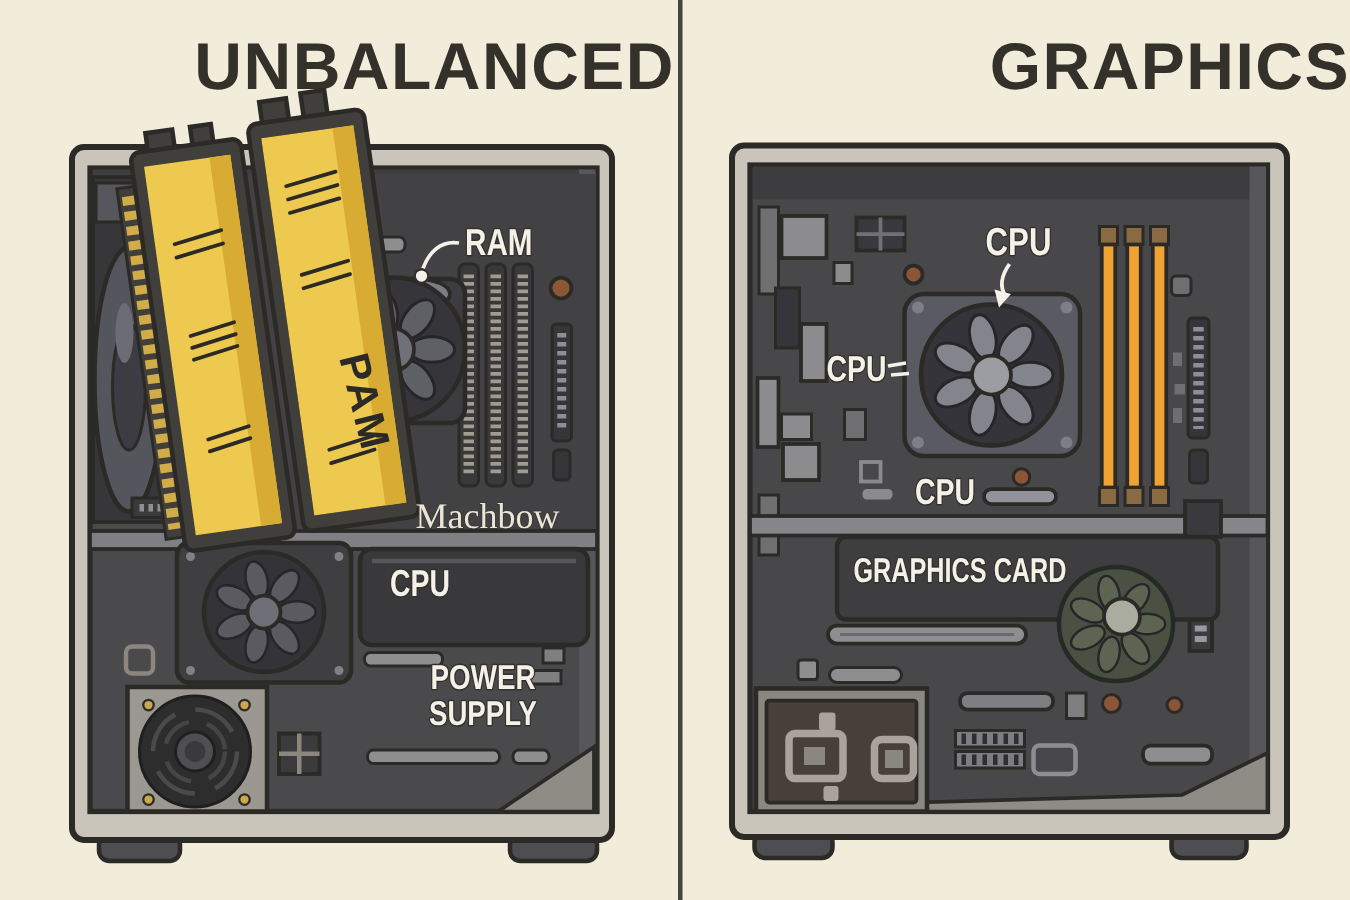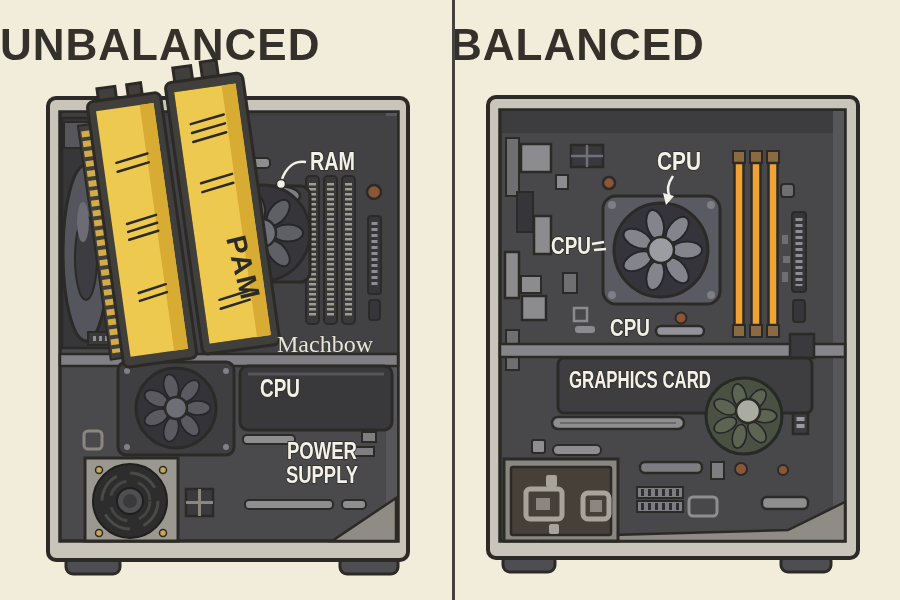--- a/index.html
+++ b/index.html
@@ -1,37 +1,37 @@
 <!DOCTYPE html>
 <html><head>
 <meta charset="utf-8">
 <style>
   html,body{margin:0;padding:0;}
   body{width:900px;height:600px;overflow:hidden;background:#f2ecdb;position:relative;
        font-family:"Liberation Sans",sans-serif;}
-  .panel-title{position:absolute;top:20px;width:450px;text-align:left;
+  .panel-title{position:absolute;top:20px;width:450px;text-align:right;
        font-family:"Liberation Sans",sans-serif;font-weight:bold;font-size:44px;
        letter-spacing:1px;color:#34312b;}
   #title-left{left:0;}
   #title-right{left:450px;}
   #divider{position:absolute;left:452px;top:0;width:3px;height:600px;background:#45433d;}
   svg{position:absolute;top:0;}
   #svg-left{left:0;}
   #svg-right{left:450px;}
   .lbl{font-family:"Liberation Sans",sans-serif;font-weight:bold;fill:#f4f1e8;
        paint-order:stroke;stroke:#33312c;stroke-width:2px;stroke-linejoin:round;}
   .lbl-serif{font-family:"Liberation Serif",serif;fill:#e9e5d8;
        paint-order:stroke;stroke:#3a3834;stroke-width:1.2px;}
   .outline{stroke:#2b2a26;}
 </style>
 </head>
 <body>
 
 <div id="title-left" class="panel-title">UNBALANCED</div>
-<div id="title-right" class="panel-title">BALANCED</div>
+<div id="title-right" class="panel-title">GRAPHICS</div>
 <div id="divider"></div>
 
 <svg id="svg-left" width="450" height="600" viewBox="0 0 450 600">
   <defs>
     <g id="petals">
       <ellipse cx="26" cy="0" rx="15" ry="8.5" fill="currentColor" stroke="#26262a" stroke-width="2"></ellipse>
       <ellipse transform="rotate(51.4)" cx="26" cy="0" rx="15" ry="8.5" fill="currentColor" stroke="#26262a" stroke-width="2"></ellipse>
       <ellipse transform="rotate(102.9)" cx="26" cy="0" rx="15" ry="8.5" fill="currentColor" stroke="#26262a" stroke-width="2"></ellipse>
       <ellipse transform="rotate(154.3)" cx="26" cy="0" rx="15" ry="8.5" fill="currentColor" stroke="#26262a" stroke-width="2"></ellipse>
       <ellipse transform="rotate(205.7)" cx="26" cy="0" rx="15" ry="8.5" fill="currentColor" stroke="#26262a" stroke-width="2"></ellipse>

